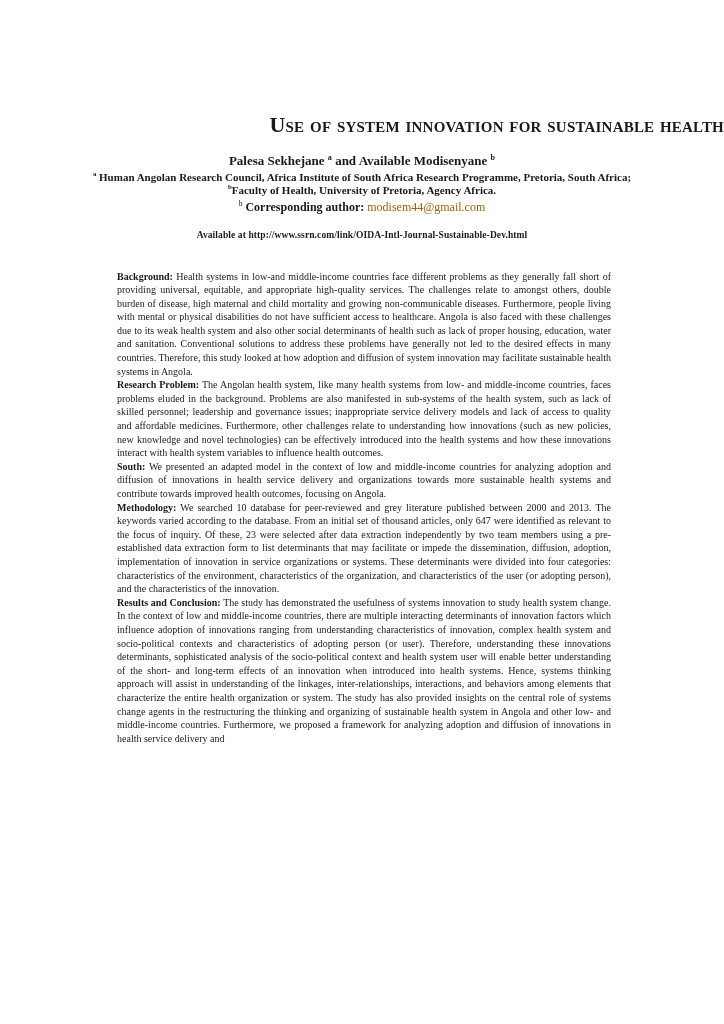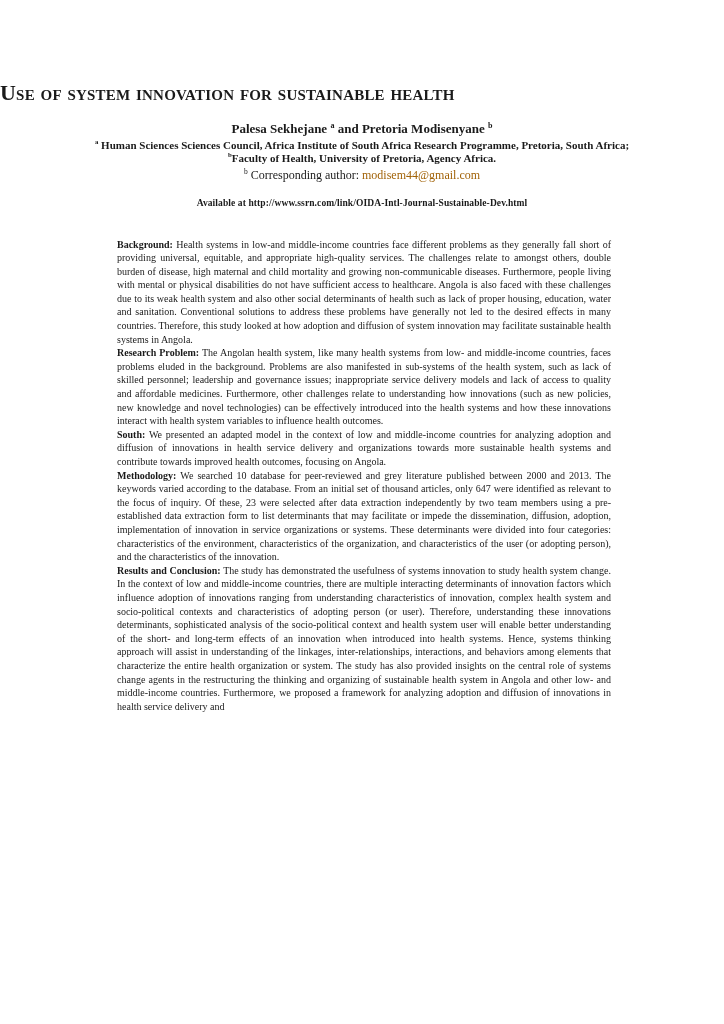--- a/index.html
+++ b/index.html
@@ -8,22 +8,22 @@
     position: relative;
     width: 724px;
     height: 1024px;
     margin: 0 auto;
     background: #ffffff;
     font-family: "Liberation Serif", "DejaVu Serif", serif;
     color: #1a1a1a;
     overflow: hidden;
   }
   .title-block {
-    margin-top: 80px;
-    text-align: left;
+    margin-top: 112px;
+    text-align: right;
     font-weight: bold;
     font-size: 22px;
     line-height: 25px;
     font-variant: small-caps;
     letter-spacing: 0.2px;
   }
   .authors-line {
     margin-top: 16px;
     text-align: center;
     font-weight: bold;
@@ -41,21 +41,21 @@
     line-height: 13px;
   }
   .affil-a { margin-top: 2px; font-weight: bold; }
   .affil-b { font-weight: bold; }
   .corr-line {
     margin-top: 3px;
     text-align: center;
     font-size: 12px;
     line-height: 15px;
   }
-  .corr-label { font-weight: normal; }
+  .corr-label { font-weight: bold; }
   .corr-email { color: #a16207; }
   .availability-block {
     margin-top: 14px;
     text-align: center;
     font-size: 9.5px;
     line-height: 12.5px;
     font-weight: bold;
     letter-spacing: 0.1px;
   }
   .abstract-block {
@@ -82,25 +82,25 @@
 <div class="page">
 
   <div class="title-block">
     <div>Use of system innovation for sustainable health</div>
   </div>
 
   <div class="authors-line">
     <span>Palesa Sekhejane</span>
     <sup>a</sup>
     <span>and</span>
-    <span>Pretoria Modisenyane</span>
+    <span>Available Modisenyane</span>
     <sup>b</sup>
   </div>
 
-  <div class="affil-line affil-a"><sup>a</sup> <span>Human Sciences Sciences Council, Africa Institute of South Africa Research Programme, Pretoria, South Africa;</span></div>
+  <div class="affil-line affil-a"><sup>a</sup> <span>Human Angolan Research Council, Africa Institute of South Africa Research Programme, Pretoria, South Africa;</span></div>
 
   <div class="affil-line affil-b"><sup>b</sup><span>Faculty of Health, University of Pretoria, Agency Africa.</span></div>
 
   <div class="corr-line"><sup>b</sup> <span class="corr-label">Corresponding author:</span> <span class="corr-email">modisem44@gmail.com</span></div>
 
   <div class="availability-block">
     <div>Available at http://www.ssrn.com/link/OIDA-Intl-Journal-Sustainable-Dev.html</div>
   </div>
 
   <div class="abstract-block">

